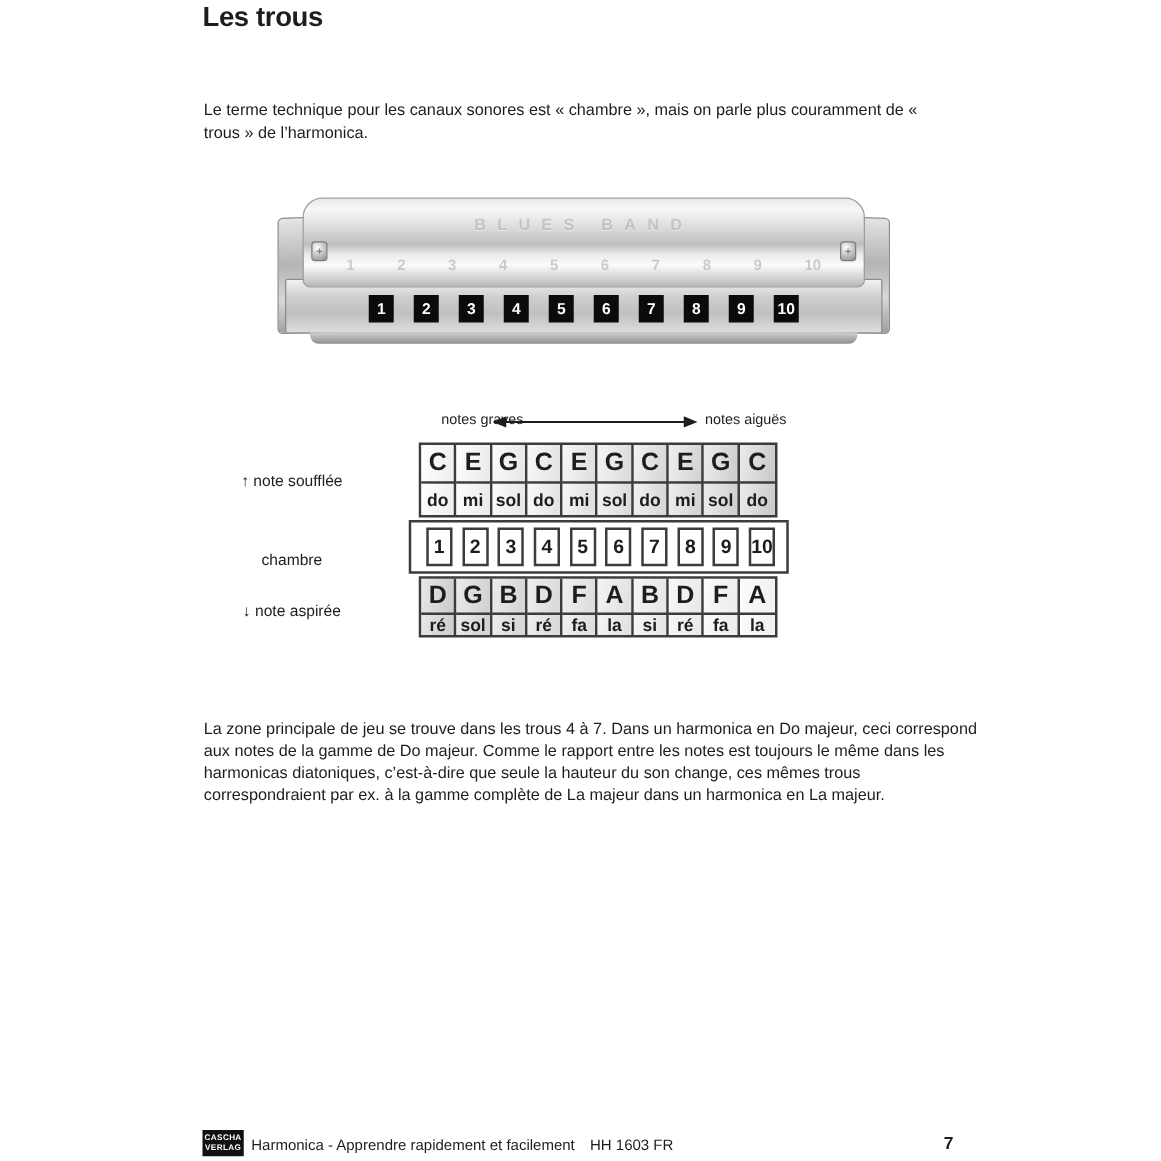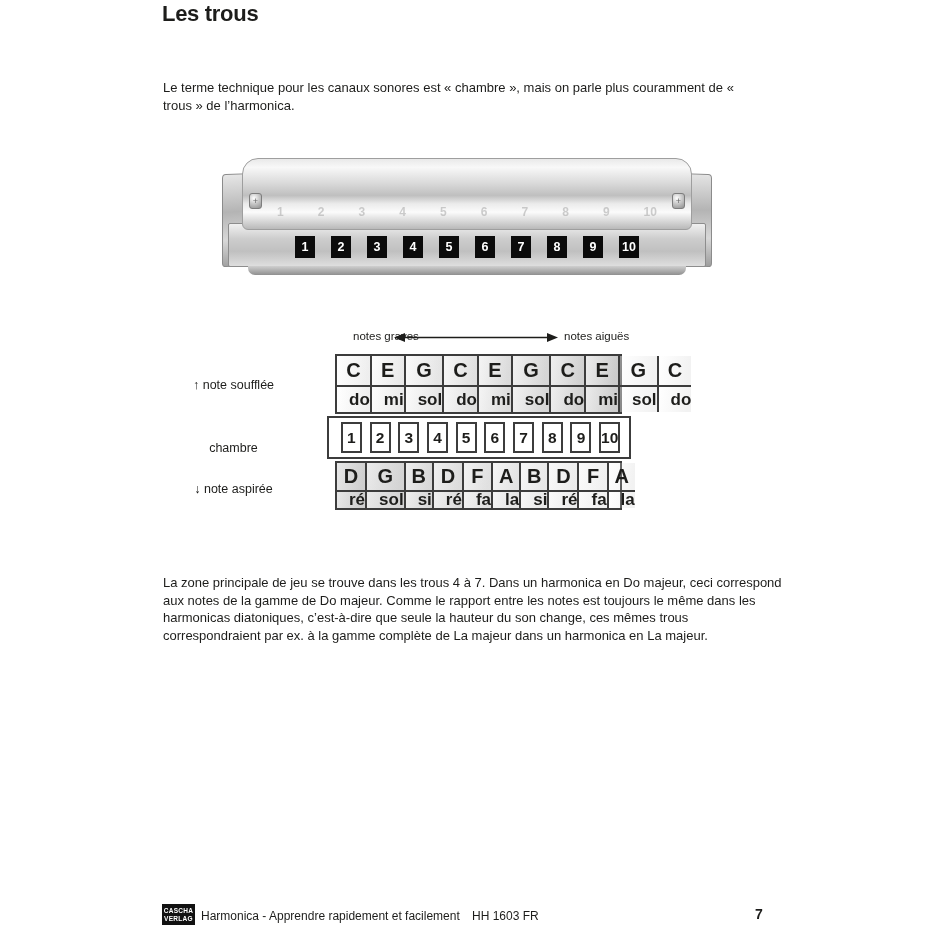--- a/index.html
+++ b/index.html
@@ -49,21 +49,21 @@
   .ngrid { left:335px; width:287px; display:grid; grid-template-columns:repeat(10,1fr);
     border:2px solid #3c3c3c; }
   .ngrid-blow { top:354px; background:linear-gradient(90deg,#ffffff 0%,#f4f4f4 30%,#d6d6d6 100%); }
   .ngrid-draw { top:461px; background:linear-gradient(90deg,#d6d6d6 0%,#efefef 60%,#ffffff 100%); }
   .cell { display:flex; align-items:center; justify-content:center;
     border-right:2px solid #3c3c3c;
     background:linear-gradient(100deg,rgba(255,255,255,.45),rgba(0,0,0,.05) 88%); }
   .cell:nth-child(10n) { border-right:0; }
   .cell-note { height:31px; font-size:20px; font-weight:bold; border-bottom:2px solid #3c3c3c; }
   .ngrid-draw .cell-note { height:29px; }
-  .cell-sol { height:25px; font-size:17px; font-weight:bold;padding-left:12px; }
+  .cell-sol { height:25px; font-size:14px; font-weight:bold; }
   .ngrid-draw .cell-sol { height:16px; }
 
   
   .chamber-box { left:327px; top:416px; width:304px; height:43px; background:#ffffff;
     border:2px solid #3c3c3c; }
   .chamber-grid { left:8px; top:0; width:287px; height:100%; display:grid;
     grid-template-columns:repeat(10,1fr); justify-items:center; align-items:center; }
   .chamber-num { width:21px; height:31px; border:2px solid #3c3c3c; background:#fff;
     display:flex; align-items:center; justify-content:center; font-size:15.5px; font-weight:bold; }
 
@@ -80,20 +80,21 @@
 
 <h1 class="abs page-title">Les trous</h1>
 <p class="abs para para-intro">Le terme technique pour les canaux sonores est « chambre », mais on parle plus couramment de « trous » de l’harmonica.</p>
 
 <div class="abs harp">
   <div class="abs harp-end harp-end-left"></div>
   <div class="abs harp-end harp-end-right"></div>
   <div class="abs harp-body"></div>
   <div class="abs harp-bottom"></div>
   <div class="abs harp-cover">
+    <div class="abs cover-text">BLUES BAND</div>
     <div class="abs cover-nums">
       <span>1</span>
       <span>2</span>
       <span>3</span>
       <span>4</span>
       <span>5</span>
       <span>6</span>
       <span>7</span>
       <span>8</span>
       <span>9</span>

